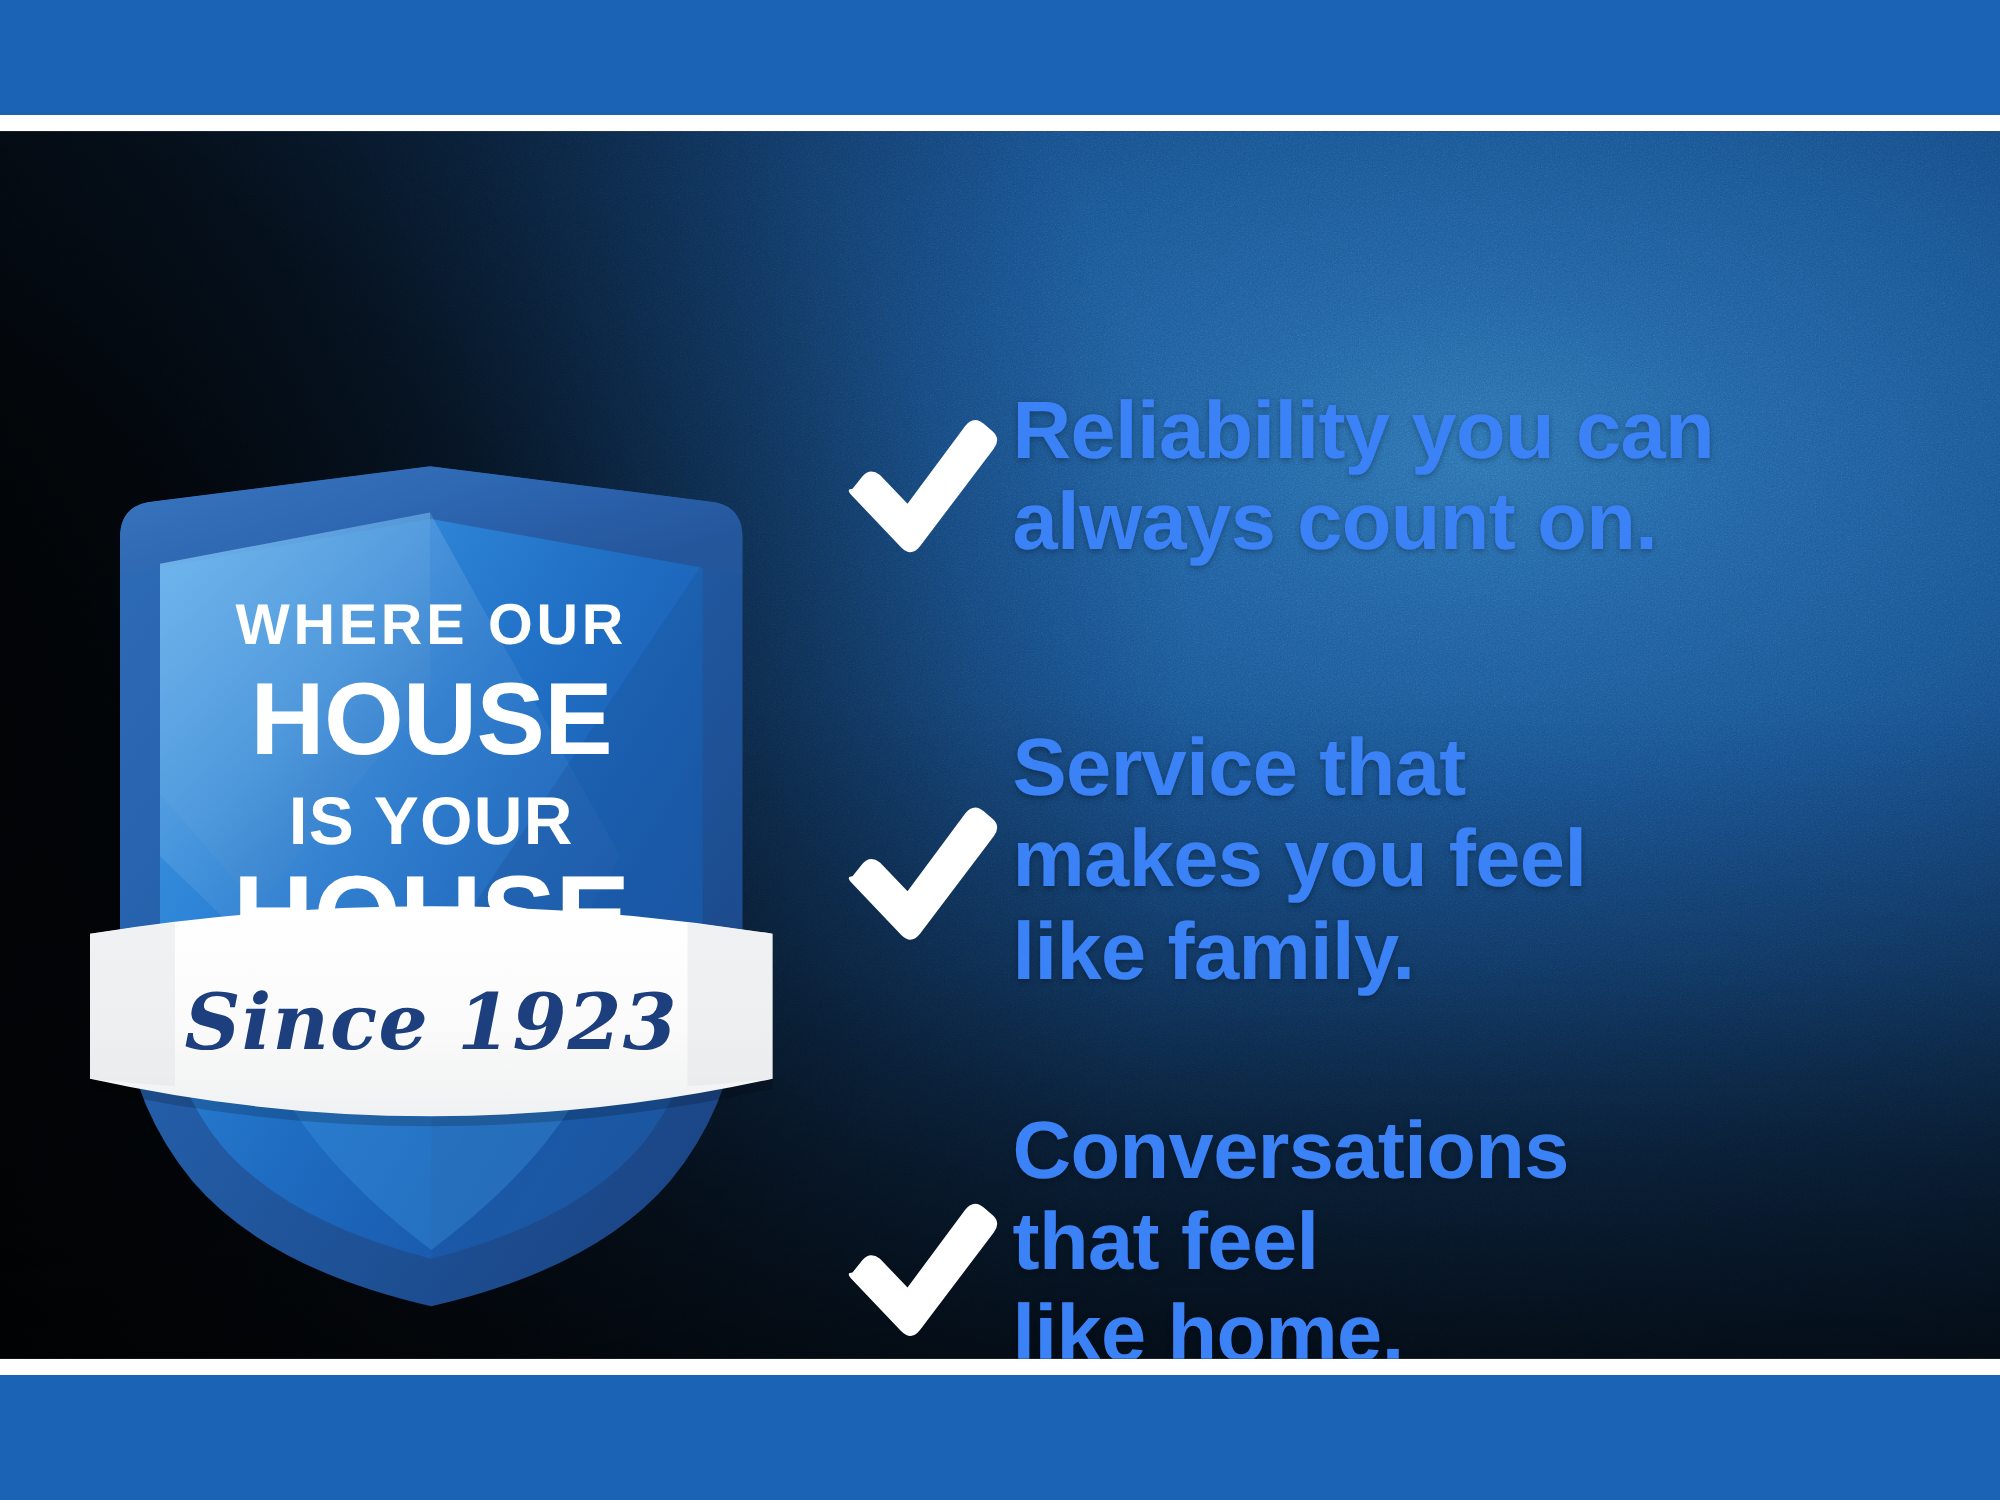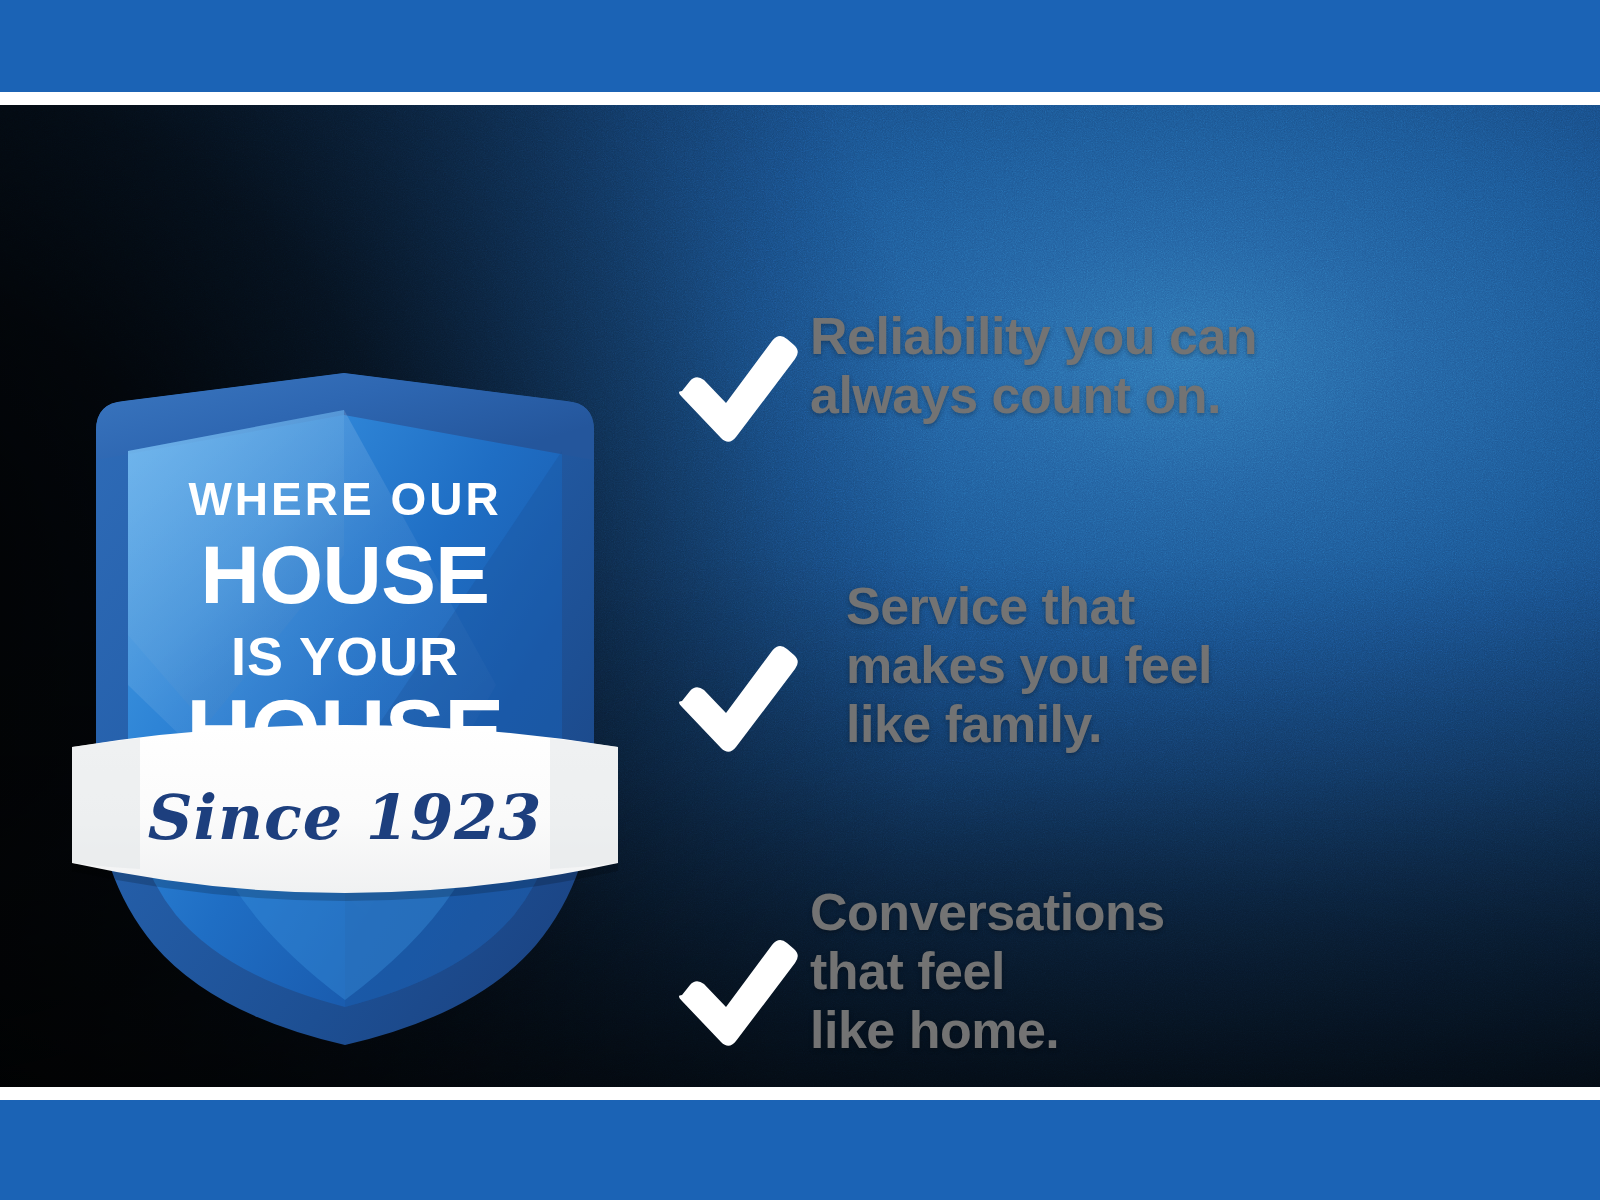--- a/index.html
+++ b/index.html
@@ -97,34 +97,34 @@
   
   #bullets{
     position:absolute;left:668px;top:180px;width:880px;height:860px;
   }
   .bullet{position:absolute;left:0;display:flex;align-items:flex-start;}
   .bullet .check{
     flex:0 0 auto;width:132px;height:120px;margin-right:10px;
   }
   .bullet .check svg{display:block;width:132px;height:120px;}
   .bullet .btext{
-    color:#737373;
+    color:#3b82f6;
     font-family:"Liberation Sans","DejaVu Sans",sans-serif;
     font-weight:bold;
-    font-size:52px;
+    font-size:65px;
     line-height:1.13;
     letter-spacing:-0.5px;
     white-space:pre-line;
     text-shadow:0 2px 5px rgba(0,0,0,0.30);
   }
   #b0{top:22px;}
   #b0 .check{margin-top:26px;}
-  #b1{top:292px;gap:36px;}
+  #b1{top:292px;}
   #b1 .check{margin-top:66px;}
-  #b2{top:598px;}
+  #b2{top:598px;align-items:center;}
   #b2 .check{margin-top:54px;}
 </style>
 </head>
 <body>
 
 <div id="poster">
 
   <div class="brandbar top"></div>
 
   <div id="stage">

